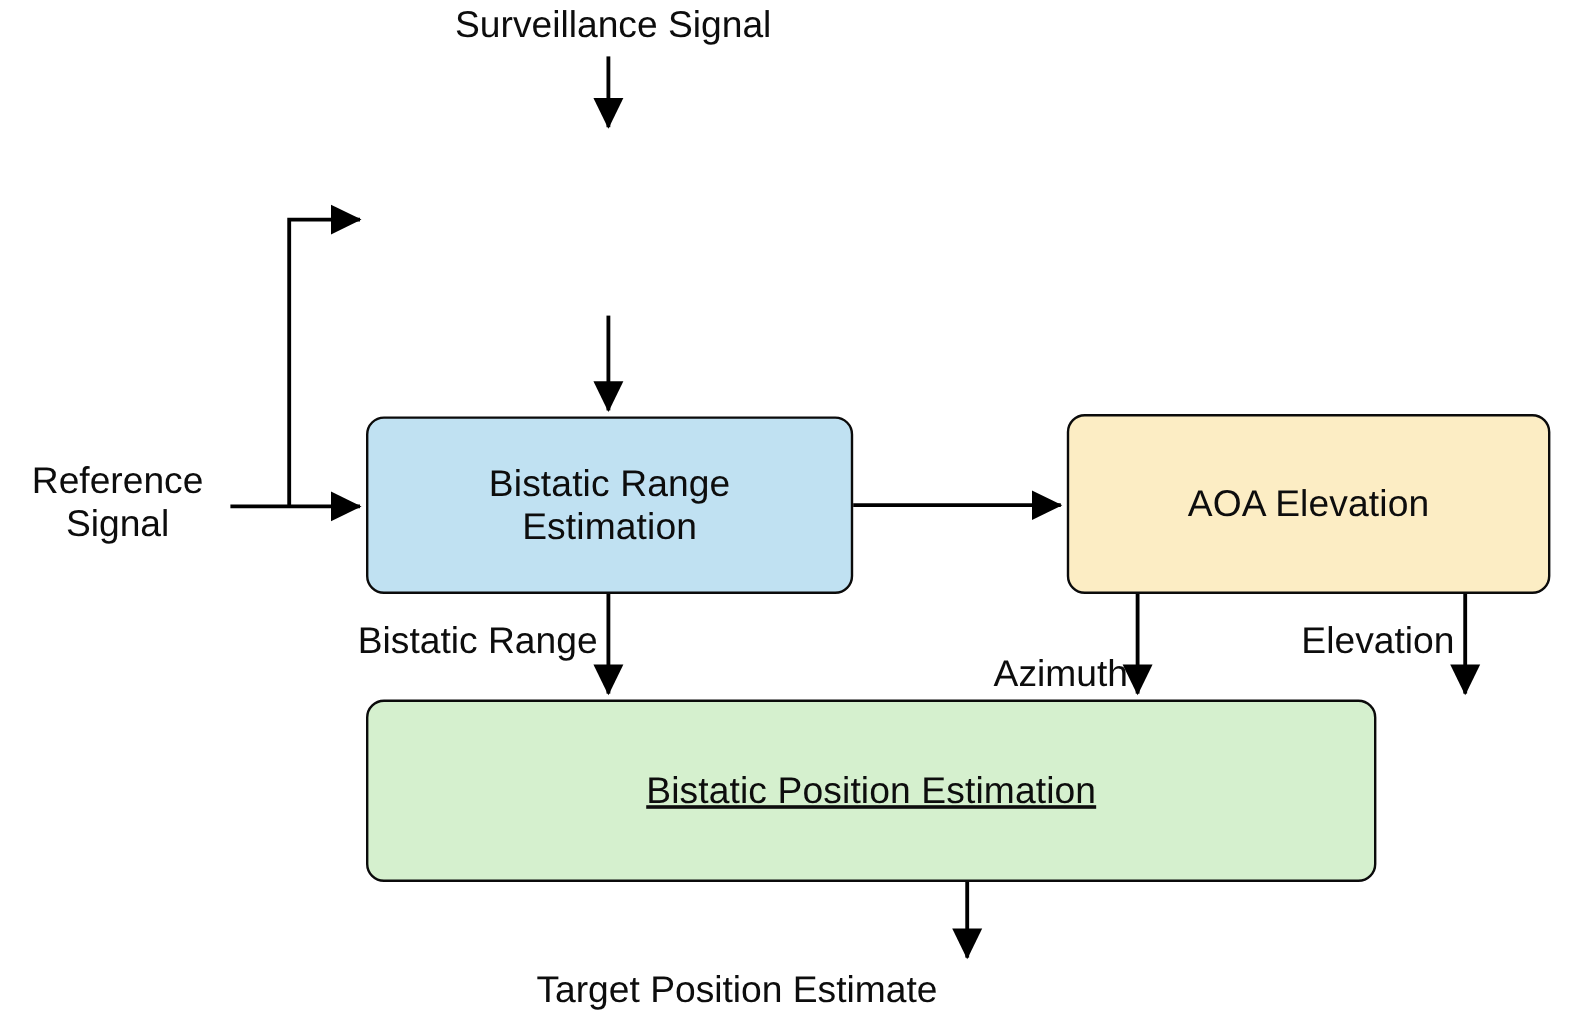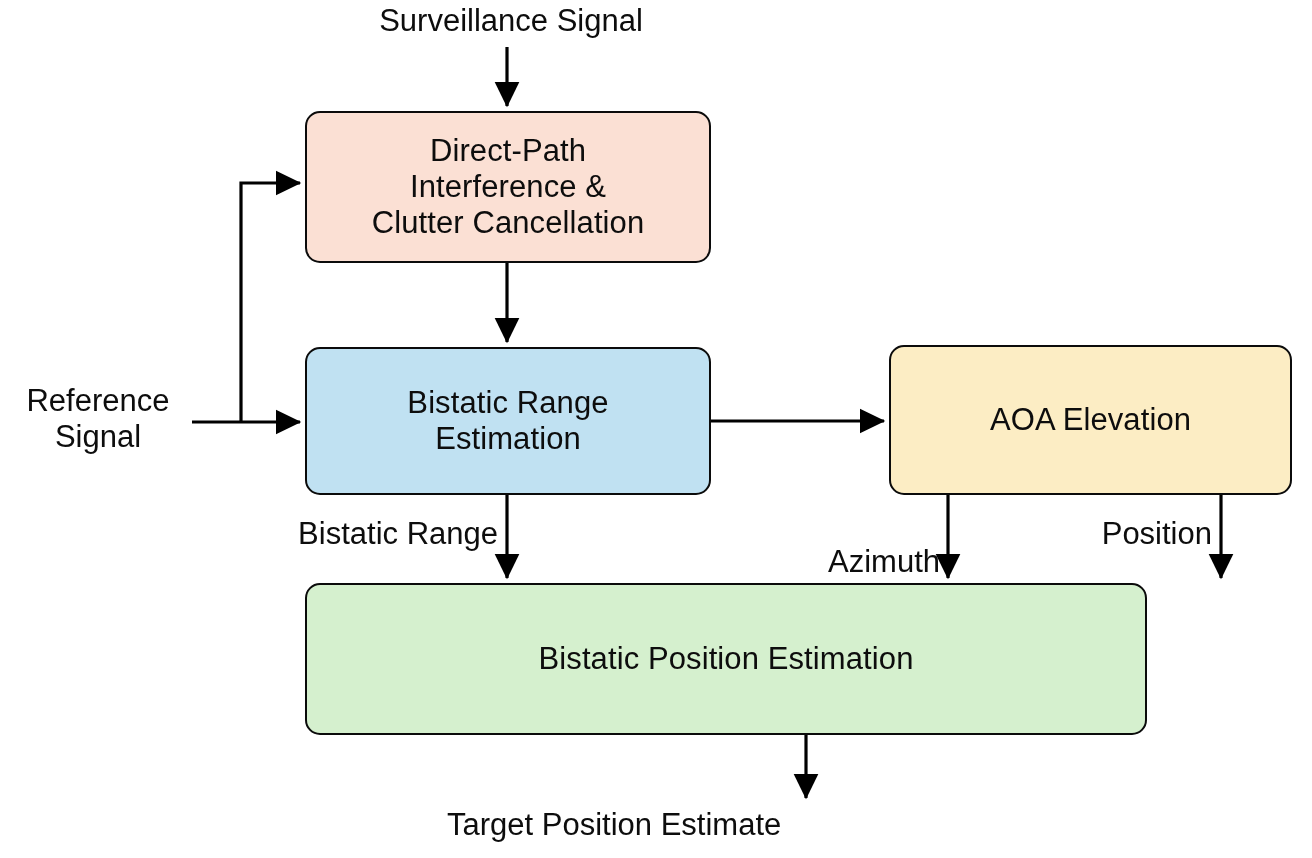--- a/index.html
+++ b/index.html
@@ -39,21 +39,21 @@
     line-height: 1.16;
     font-size: 31px;
     letter-spacing: 0.1px;
     z-index: 2;
   }
   .node-label { display: block; white-space: pre-line; }
 
   #node-dpi     { left: 305px; top: 111px; width: 406px; height: 152px; background: #FBE0D4; }
   #node-range   { left: 305px; top: 347px; width: 406px; height: 148px; background: #C0E1F2; }
   #node-aoa     { left: 889px; top: 345px; width: 403px; height: 150px; background: #FCEDC4; }
-  #node-position{ left: 305px; top: 583px; width: 842px; height: 152px; background: #D5F0CE; }
+  #node-position{ left: 305px; top: 583px; width: 842px; height: 152px; background: #D5F0CE; text-decoration: underline; }
 
   .edge-label {
     position: absolute;
     font-size: 31px;
     color: #0d0d0d;
     white-space: pre-line;
     line-height: 1.16;
     z-index: 3;
   }
   #label-surveillance { left: 363px; top: 3px;   width: 296px; text-align: center; }
@@ -105,25 +105,20 @@
 
     <g>
       <line x1="1221" y1="495" x2="1221" y2="578" stroke="#000000" stroke-width="3.2" marker-end="url(#arrowhead)"></line>
     </g>
 
     <g>
       <line x1="806" y1="735" x2="806" y2="798" stroke="#000000" stroke-width="3.2" marker-end="url(#arrowhead)"></line>
     </g>
   </svg>
 
-  <div class="node" id="node-dpi" style="background: rgb(251, 224, 212); border-color: rgb(11, 11, 11);">
-    <span class="node-label">Direct-Path
-Interference &amp;
-Clutter Cancellation</span>
-  </div>
 
   <div class="node" id="node-range" style="background: rgb(192, 225, 242); border-color: rgb(11, 11, 11);">
     <span class="node-label">Bistatic Range
 Estimation</span>
   </div>
 
   <div class="node" id="node-aoa" style="background: rgb(252, 237, 196); border-color: rgb(11, 11, 11);">
     <span class="node-label">AOA Elevation</span>
   </div>
 
@@ -133,17 +128,17 @@
 
   <div class="edge-label" id="label-surveillance">Surveillance Signal</div>
 
   <div class="edge-label" id="label-reference">Reference
 Signal</div>
 
   <div class="edge-label" id="label-bistatic-range">Bistatic Range</div>
 
   <div class="edge-label" id="label-azimuth">Azimuth</div>
 
-  <div class="edge-label" id="label-elevation">Position</div>
+  <div class="edge-label" id="label-elevation">Elevation</div>
 
   <div class="edge-label" id="label-target">Target Position Estimate</div>
 
 </div>
 
 </body></html>

